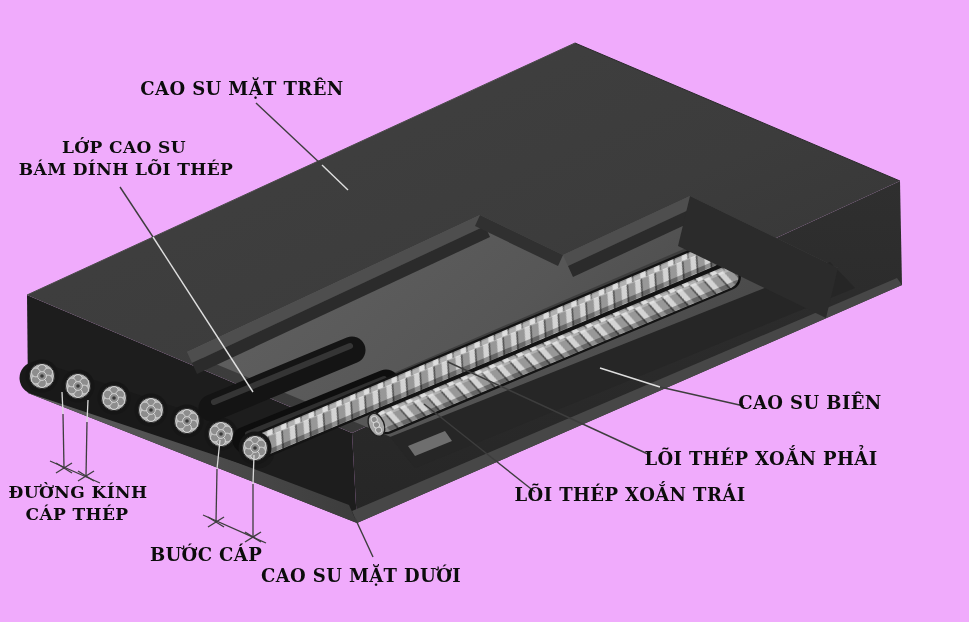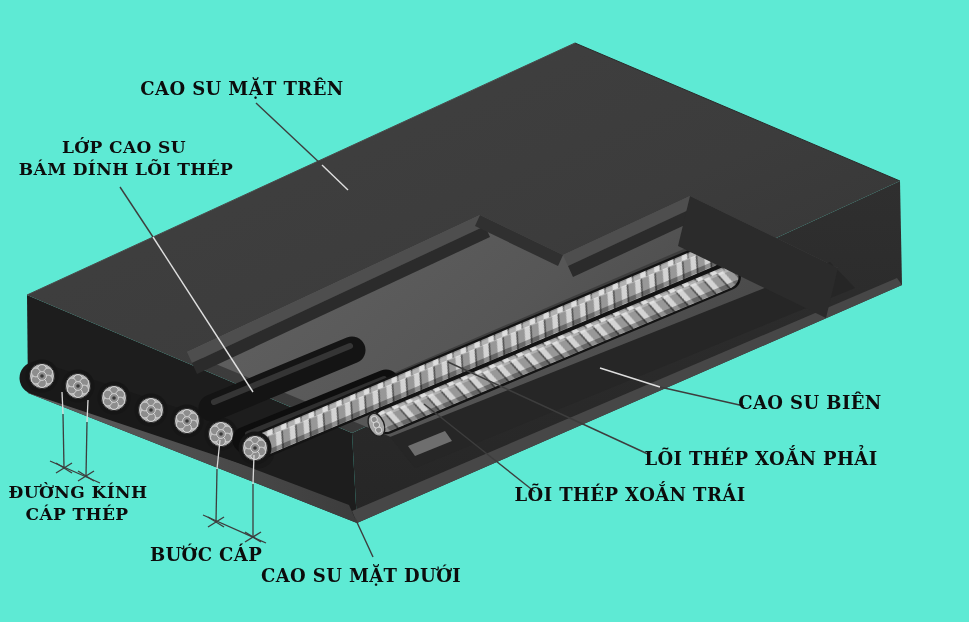--- a/index.html
+++ b/index.html
@@ -1,16 +1,16 @@
 <!DOCTYPE html>
 <html><head>
 <meta charset="utf-8">
 <style>
   html,body{margin:0;padding:0;background:#ffffff;}
-  .stage{position:relative;width:969px;height:622px;background:#5eead4;overflow:hidden;}
+  .stage{position:relative;width:969px;height:622px;background:#f0abfc;overflow:hidden;}
   .lbl{font-family:"DejaVu Serif","Liberation Serif",serif;font-weight:bold;font-size:18px;
        fill:#0c0c0c;letter-spacing:0.4px;}
   .lbl-sm{font-size:17px;}
   .leader{stroke:#3d3d3d;stroke-width:1.4;fill:none;}
   .leader-light{stroke:#e8e8e8;stroke-width:1.4;fill:none;opacity:0.95;}
   .dim{stroke:#3d3d3d;stroke-width:1.3;fill:none;}
   .dim-light{stroke:#d9d9d9;stroke-width:1.3;fill:none;}
   .strand{fill:#8d8d8d;stroke:#d9d9d9;stroke-width:0.9;}
 </style>
 </head>

